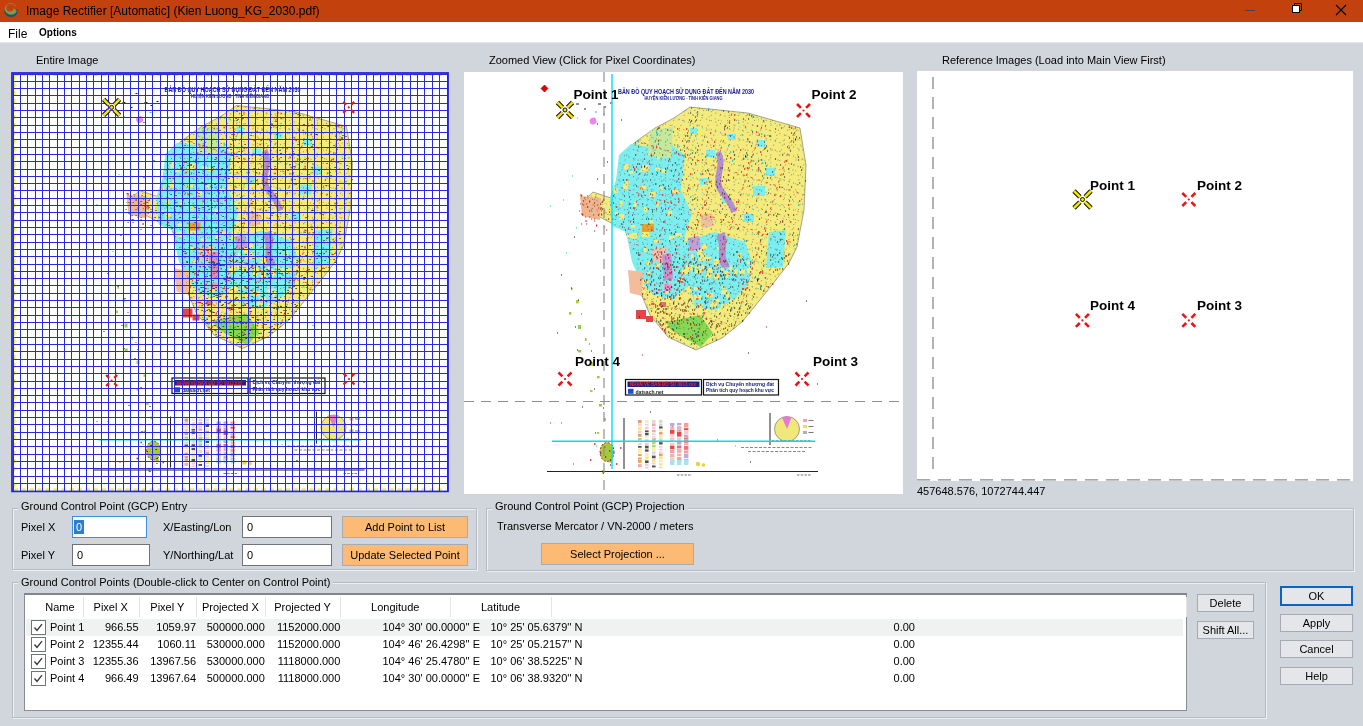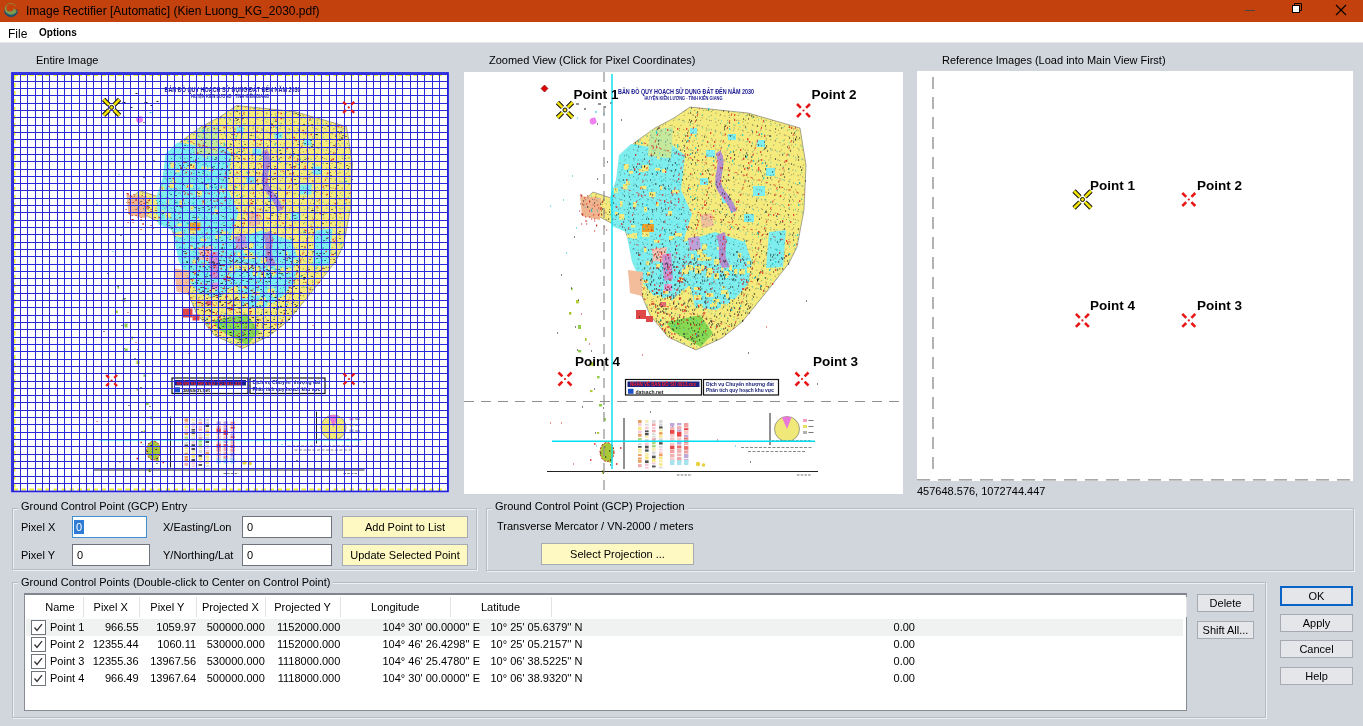--- a/index.html
+++ b/index.html
@@ -2,21 +2,21 @@
 <html><head><meta charset="utf-8"><style>
 html,body{margin:0;padding:0;}
 body{width:1363px;height:726px;position:relative;overflow:hidden;
   font-family:"Liberation Sans",sans-serif;font-size:11px;color:#000;background:#d1d5dc;}
 .abs{position:absolute;}
 .titlebar{left:0;top:0;width:1363px;height:22px;background:#c2410c;}
 .menubar{left:0;top:22px;width:1363px;height:20px;background:#fff;border-bottom:1px solid #e6e6e6;}
 .plabel{height:13px;line-height:13px;margin-left:26px;}
 .gbox{border:1px solid #b6bac1;box-shadow:1px 1px 0 #eef0f3, inset 1px 1px 0 #eef0f3;}
 .glabel{background:#d1d5dc;height:13px;line-height:13px;padding:0 3px;}
-.btn{background:#fef9c3;border:1px solid #a6abb3;text-align:center;line-height:20px;}
+.btn{background:#fdba74;border:1px solid #a6abb3;text-align:center;line-height:20px;}
 .inp{background:#fff;border:1px solid #6f747c;line-height:20px;padding-left:4px;}
 .rbtn{background:#e4e6ea;border:1px solid #a6abb3;text-align:center;}
 .hdr{position:absolute;top:0;height:23px;line-height:24px;text-align:center;}
 .cell{position:absolute;height:17px;line-height:17px;}
 .num{text-align:right;}
 .ctr{text-align:center;padding-left:36px;}
 .cb{position:absolute;width:13px;height:13px;background:#fff;border:1px solid #70747b;}
 </style></head>
 <body>
 <div class="abs titlebar">

